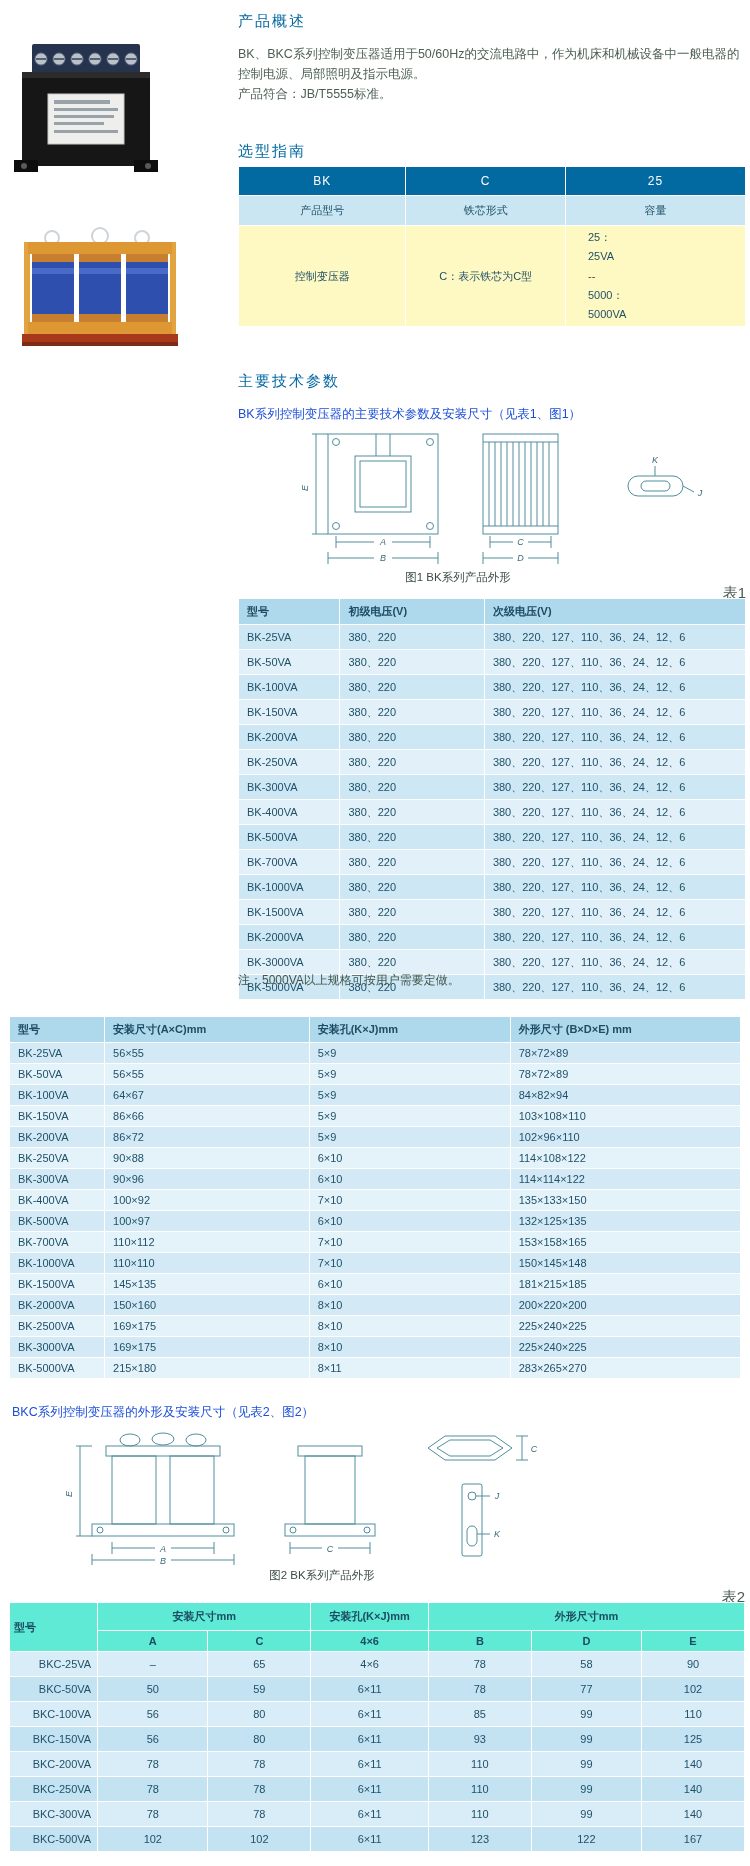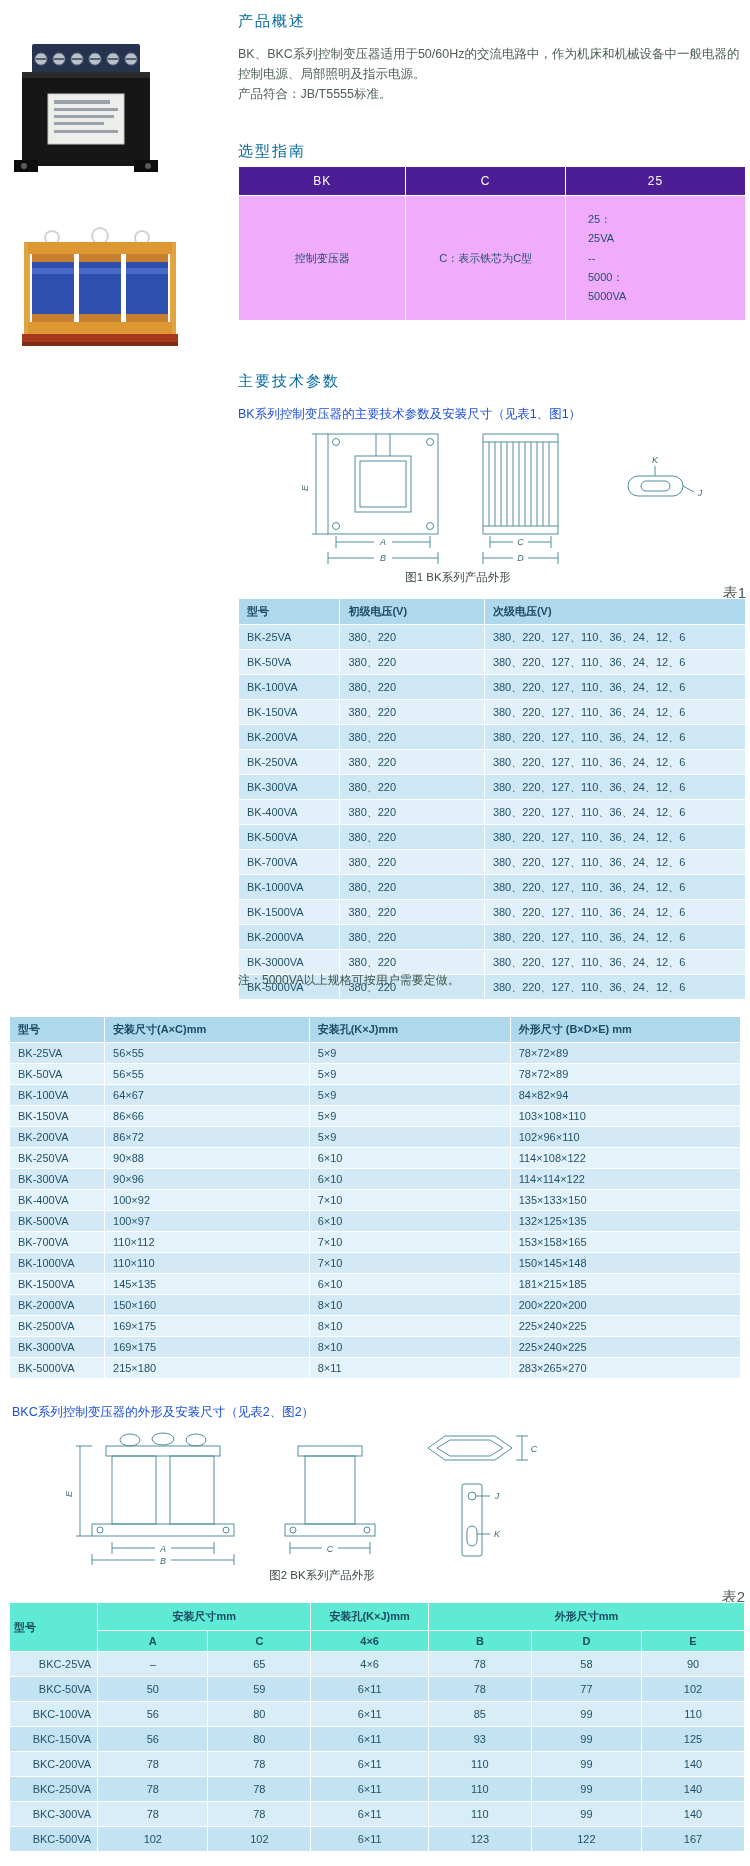--- a/index.html
+++ b/index.html
@@ -10,23 +10,23 @@
   .body-text{font-size:12.5px;color:#4d5f53;line-height:1.6;}
   .intro-text{font-size:12.5px;color:#1d4ed8;}
   .note-text{font-size:12px;color:#44564b;}
   .small-label{font-size:15px;color:#4a5a50;text-align:right;}
   .fig-caption{font-size:11.5px;color:#3c4c44;text-align:center;}
 
   table{border-collapse:collapse;table-layout:fixed;width:100%;}
   th,td{border:1px solid #ffffff;font-size:11px;color:#1f5068;font-weight:normal;overflow:hidden;white-space:nowrap;}
 
   
-  .sel th{background:#4c1d95;color:#ffffff;text-align:center;font-size:12px;padding:7px 4px;letter-spacing:1px;}
+  .sel th{background:#0369a1;color:#ffffff;text-align:center;font-size:12px;padding:7px 4px;letter-spacing:1px;}
   .sel .r2 td{background:#c9e6f2;text-align:center;padding:7px 4px;}
-  .sel .r3 td{background:#f0abfc;text-align:center;vertical-align:middle;padding:14px 4px;}
+  .sel .r3 td{background:#fef9c3;text-align:center;vertical-align:middle;padding:2px 4px;}
   .sel .r3 td.cap{text-align:left;padding-left:22px;}
   .cap div{line-height:1.75;}
 
   
   .t1 th{background:#aed9ed;text-align:left;padding:5px 8px;font-weight:bold;color:#1d4c63;}
   .t1 td{padding:4.5px 8px;text-align:left;}
   .t1 tbody tr:nth-child(odd) td{background:#cde7f5;}
   .t1 tbody tr:nth-child(even) td{background:#e1f0f9;}
 
   
@@ -130,20 +130,25 @@
       <colgroup>
           <col style="width:33%">
           <col style="width:31.5%">
           <col style="width:35.5%">
         </colgroup>
       <tbody>
           <tr class="r1">
         <th>BK</th>
         <th>C</th>
         <th>25</th>
+      </tr>
+      <tr class="r2">
+        <td>产品型号</td>
+        <td>铁芯形式</td>
+        <td>容量</td>
       </tr>
       <tr class="r3">
         <td>控制变压器</td>
         <td>C：表示铁芯为C型</td>
         <td class="cap">
           <div>25：</div>
           <div>25VA</div>
           <div>--</div>
           <div>5000：</div>
           <div>5000VA</div>

